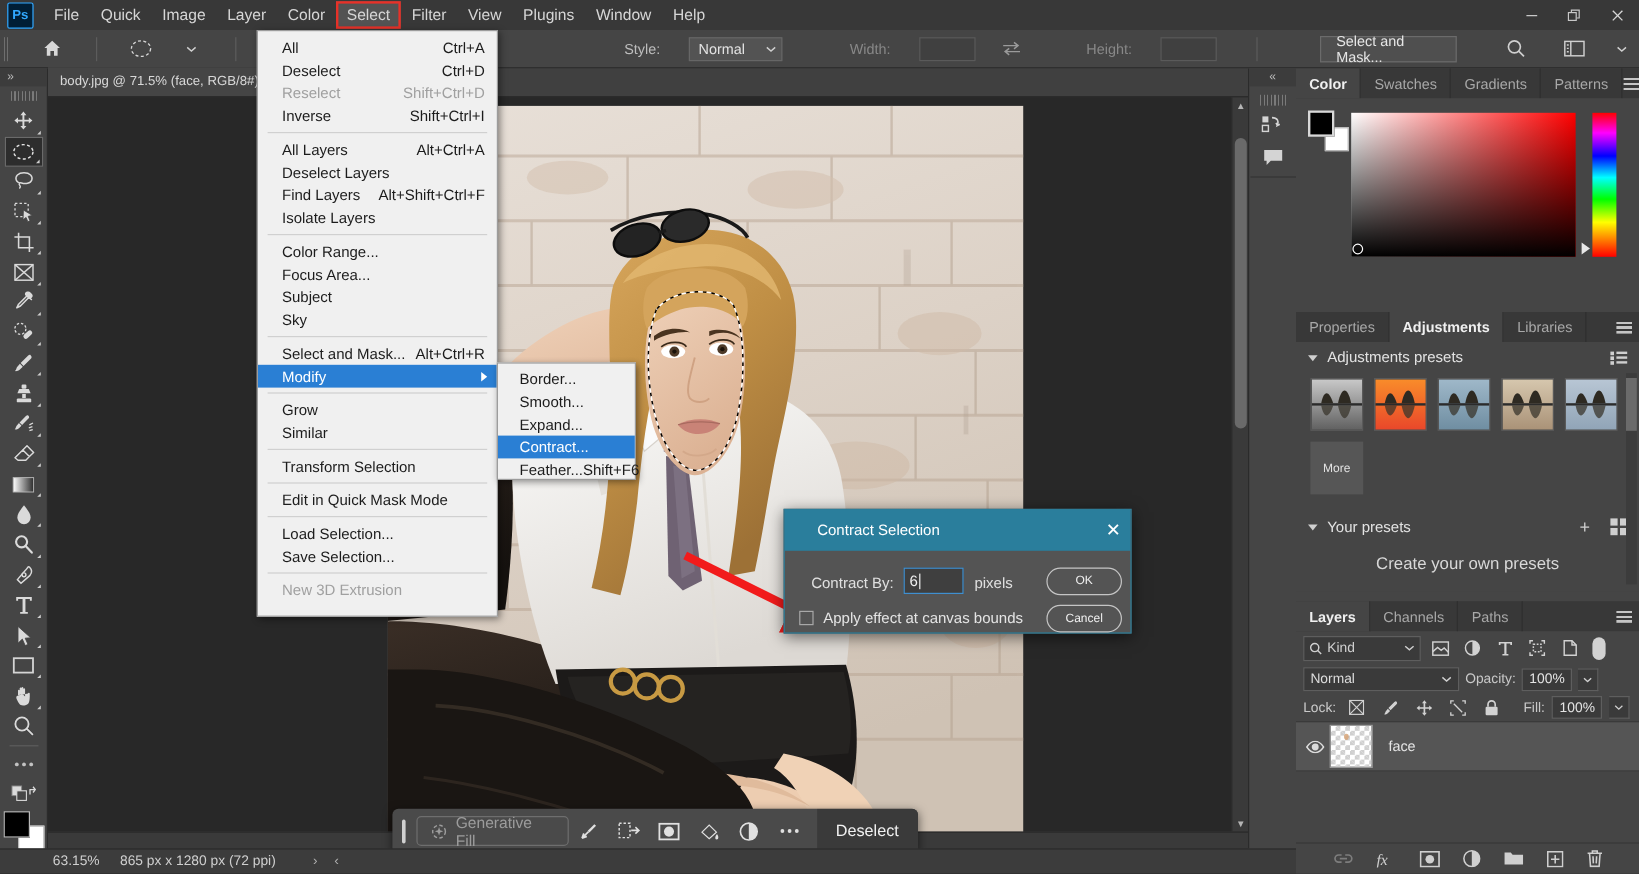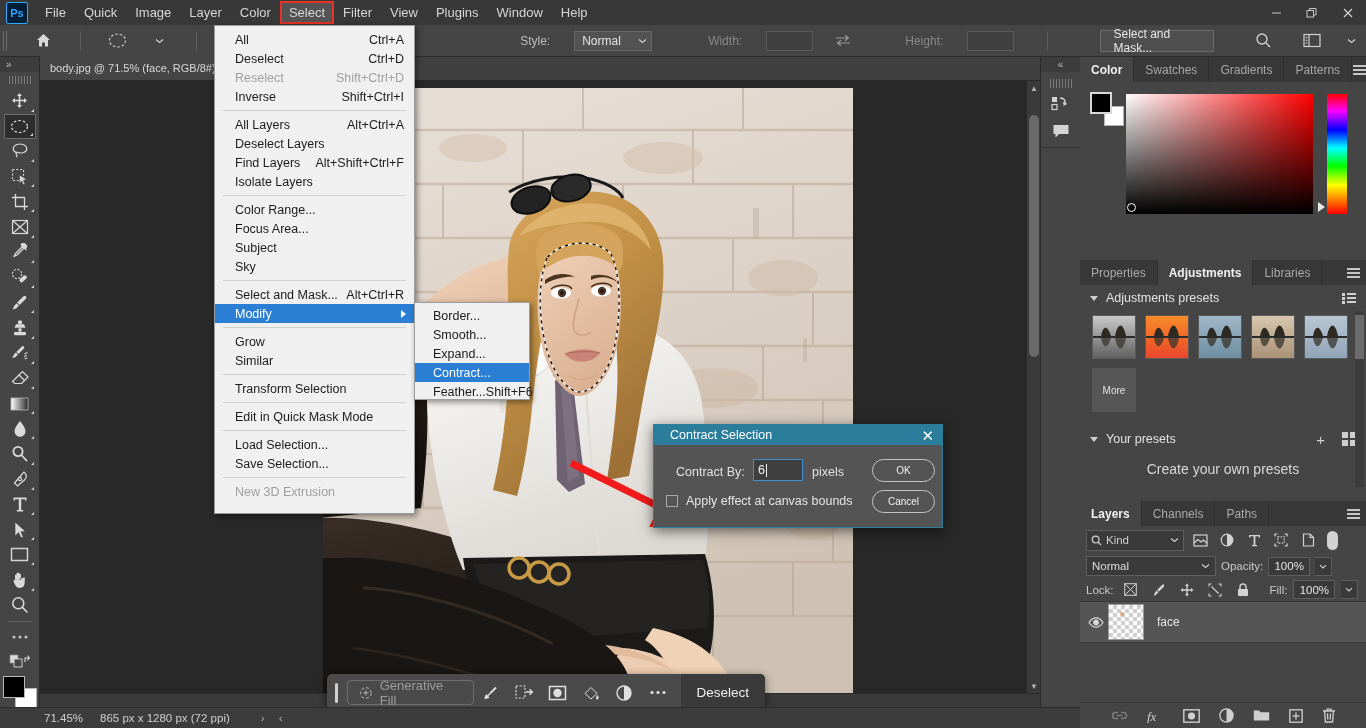--- a/index.html
+++ b/index.html
@@ -300,22 +300,22 @@
   }
   #modifymenu .mi { padding-left:18px; }
 
   
   #dialog {
     position:absolute; left:653px; top:424px; width:290px; height:104px;
     background:#545454; border:1px solid #2b7d99;
     box-shadow: 0 3px 12px rgba(0,0,0,.55);
   }
   .dlg-title {
-    height:20px; background:#2a7e9c; display:flex;align-items:center;
-    padding:0 8px 0 16px; font-size:12.5px; color:#fff;
+    height:34px; background:#2a7e9c; display:flex;align-items:center;
+    padding:0 8px 0 27px; font-size:12.5px; color:#fff;
   }
   .dlg-x { margin-left:auto; font-size:15px; color:#fff; line-height:1; }
   .dlg-body { position:relative; height:78px; }
   .dlg-lbl { position:absolute; left:22px; top:20px; font-size:12.5px; color:#e0e0e0; }
   .dlg-field {
     position:absolute; left:99px; top:14px; width:50px; height:22px;
     background:#3f3f3f; border:1px solid #3f8fd0; display:flex; align-items:center;
     padding-left:4px; font-size:12.5px; color:#f0f0f0;
   }
   .caret { width:1px; height:13px; background:#f0f0f0; margin-left:1px; }
@@ -1207,21 +1207,21 @@
               <path d="M1 3 H13 M5 3 V1.2 H9 V3 M2.6 3 L3.4 14 H10.6 L11.4 3"></path>
               <line x1="5.5" y1="5.5" x2="5.8" y2="11.5"></line>
               <line x1="8.5" y1="5.5" x2="8.2" y2="11.5"></line>
             </svg>
         </span>
       </div>
     </div>
   </div>
 
   <div id="statusbar">
-    <span class="sb-zoom">71.45%</span>
+    <span class="sb-zoom">63.15%</span>
     <span class="sb-dims">865 px x 1280 px (72 ppi)</span>
     <span class="sb-arr" style="margin-left:24px">›</span>
     <span class="sb-arr">‹</span>
   </div>
 
   <div id="selectmenu">
     <div id="selectmenu-host">
         <div class="mi">
           <span>All</span>
           <span class="accel">Ctrl+A</span>

